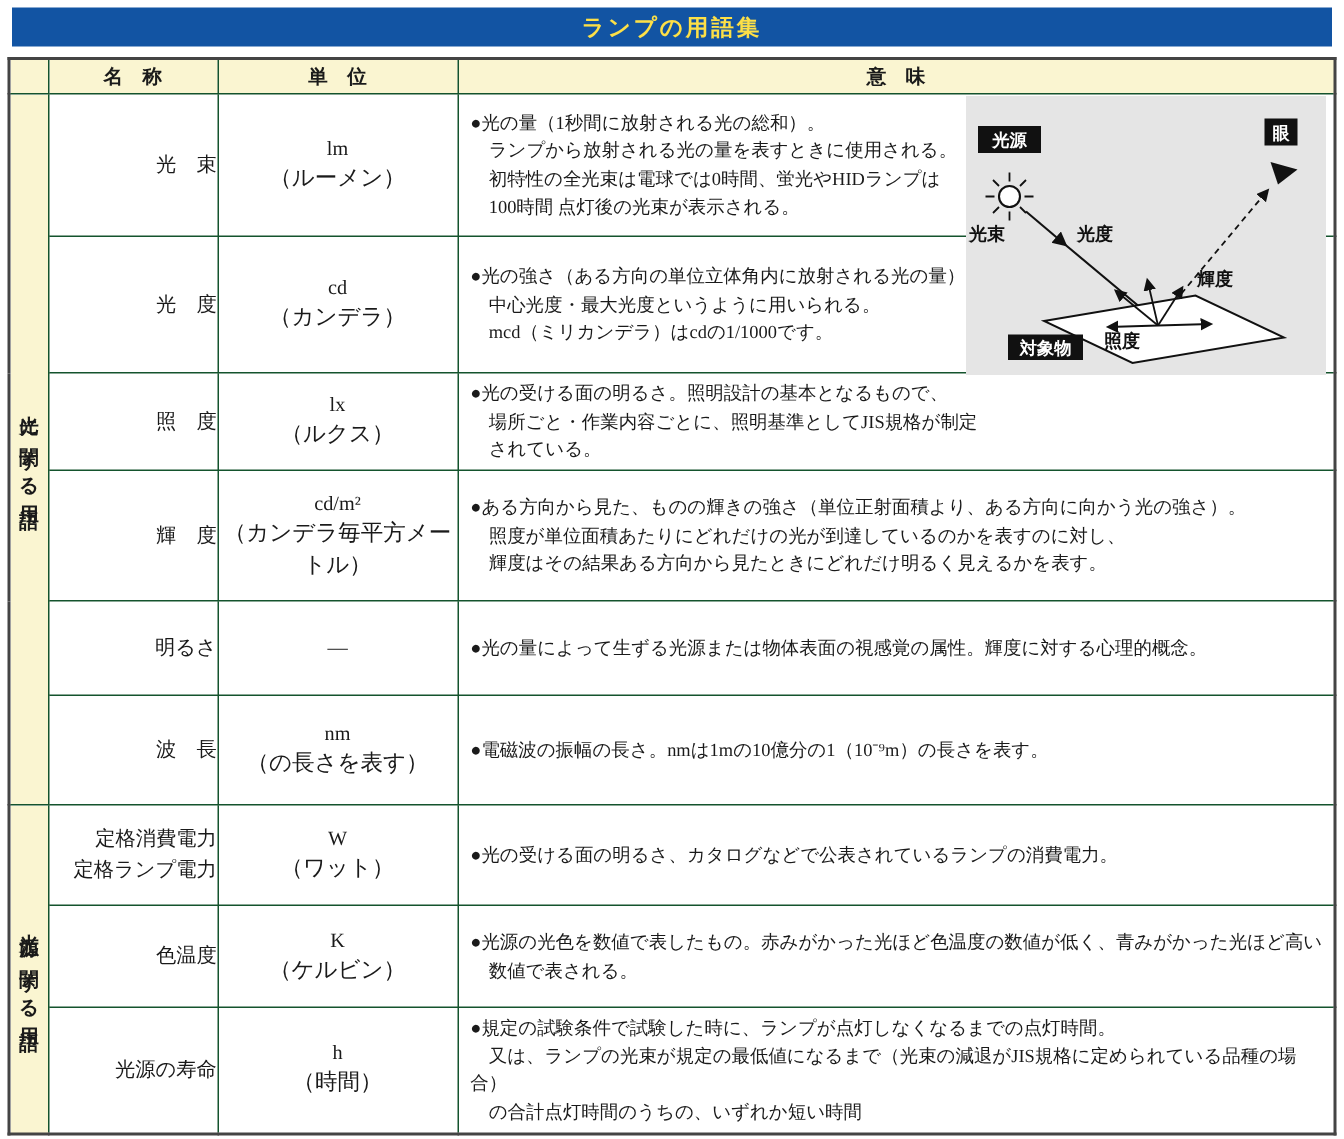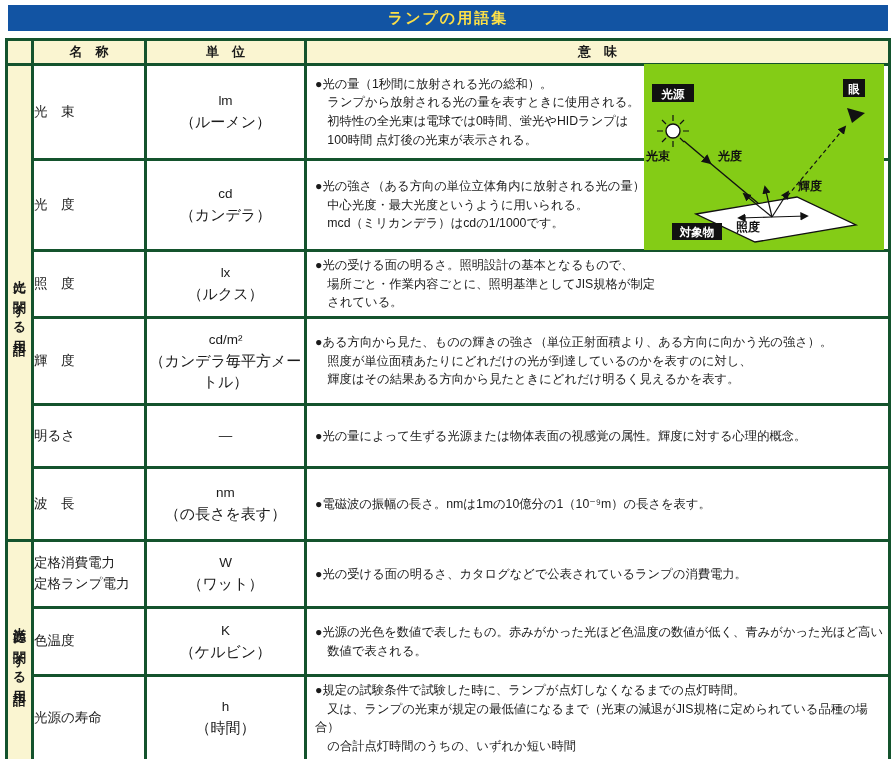--- a/index.html
+++ b/index.html
@@ -7,46 +7,46 @@
     width:896px;height:759px;position:relative;background:#fff;
     font-family:"Liberation Sans","DejaVu Sans",sans-serif;color:#1a1a1a;
   }
   .title-bar{
     position:absolute;left:8px;right:8px;top:5px;height:26px;
     background:#1254a3;color:#fde047;font-size:15px;font-weight:bold;
     display:flex;align-items:center;justify-content:center;letter-spacing:2px;
   }
   .table-wrap{position:absolute;left:5px;top:38px;width:886px;}
   table{border-collapse:collapse;table-layout:fixed;width:886px;border:2px solid #444;}
-  td{border:3px solid #14532d;padding:0;overflow:hidden;}
+  td{border:1px solid #14532d;padding:0;overflow:hidden;font-family:Liberation Serif, serif;}
   tr.hdr td{
     height:22px;background:#faf5d1;text-align:center;
     font-weight:bold;font-size:13px;
   }
   td.group{background:#faf5d1;text-align:center;vertical-align:middle;}
   .vtext{
     writing-mode:vertical-rl;text-orientation:mixed;margin:0 auto;
     font-size:13px;font-weight:bold;letter-spacing:3px;line-height:1;
   }
   td.name{
-    text-align:left;vertical-align:middle;font-size:13.5px;
+    text-align:right;vertical-align:middle;font-size:13.5px;
     white-space:pre-line;line-height:1.55;
   }
   td.unit{text-align:center;vertical-align:middle;line-height:1.4;}
   .usym{font-size:13.5px;}
   .urdg{font-size:15px;}
   .urdg:empty{display:none;}
   td.desc{
     vertical-align:middle;font-size:12.3px;line-height:1.52;
     padding:4px 4px 4px 8px;white-space:pre-wrap;
   }
   tr.r1{height:95px}tr.r2{height:91px}tr.r3{height:62px}
   tr.r4{height:87px}tr.r5{height:63px}tr.r6{height:73px}
   tr.r7{height:67px}tr.r8{height:68px}tr.r9{height:82px}
-  .diagram{position:absolute;left:639px;top:26px;width:240px;height:186px;background:#84cc16;}
+  .diagram{position:absolute;left:639px;top:26px;width:240px;height:186px;background:#e5e5e5;}
   .diagram svg{display:block;}
   .dg-label{font-size:12px;font-weight:bold;fill:#111;}
   .dg-box{fill:#111;}
   .dg-boxtext{font-size:11.5px;font-weight:bold;fill:#fff;text-anchor:middle;}
   .dg-line{stroke:#111;stroke-width:1.4;fill:none;}
   .dg-thin{stroke:#111;stroke-width:1.2;fill:none;}
 </style>
 </head>
 <body>
 

